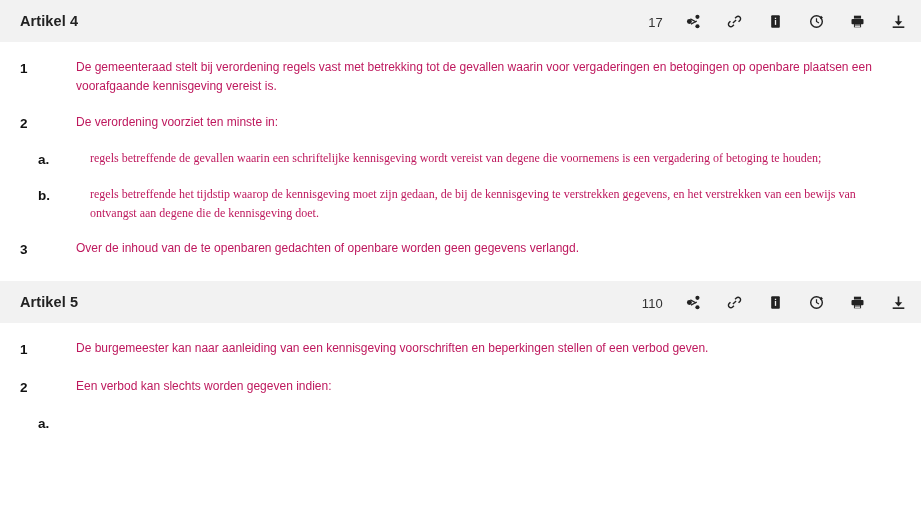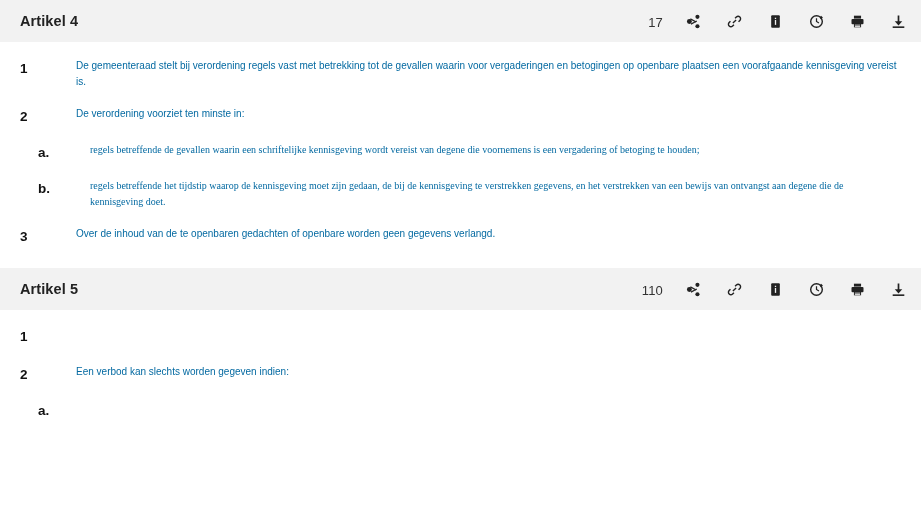--- a/index.html
+++ b/index.html
@@ -69,23 +69,23 @@
     flex: 0 0 auto;
     font-size: 13.5px;
     font-weight: bold;
     color: #111111;
     line-height: 1.62;
   }
   .para.lvl1 .num { width: 56px; }
   .para.lvl2 .num { width: 56px; padding-left: 18px; box-sizing: border-box; }
   .text {
     flex: 1 1 auto;
-    font-size: 10px;
+    font-size: 12px;
     line-height: 1.62;
-    color: #0369a1;
+    color: #be185d;
   }
   .para.lvl2 .text { padding-left: 14px; font-family: Liberation Serif, serif; }
   .spacer-before-header { height: 20px; }
   .spacer-tail { height: 6px; }
 </style>
 </head>
 <body>
 
 <div class="page">
 
@@ -217,20 +217,21 @@
             <rect x="7.1" y="1.6" width="1.8" height="7.4"></rect>
             <path d="M4 7.8 8 12.2 12 7.8z"></path>
             <rect x="1.8" y="13.2" width="12.4" height="1.7"></rect>
           </svg>
         </span>
       </div>
     </div>
     <div class="body">
       <div class="para lvl1">
         <div class="num">1</div>
+        <div class="text">De burgemeester kan naar aanleiding van een kennisgeving voorschriften en beperkingen stellen of een verbod geven.</div>
       </div>
       <div class="para lvl1">
         <div class="num">2</div>
         <div class="text">Een verbod kan slechts worden gegeven indien:</div>
       </div>
       <div class="para lvl2">
         <div class="num">a.</div>
       </div>
     </div>
   </div>

